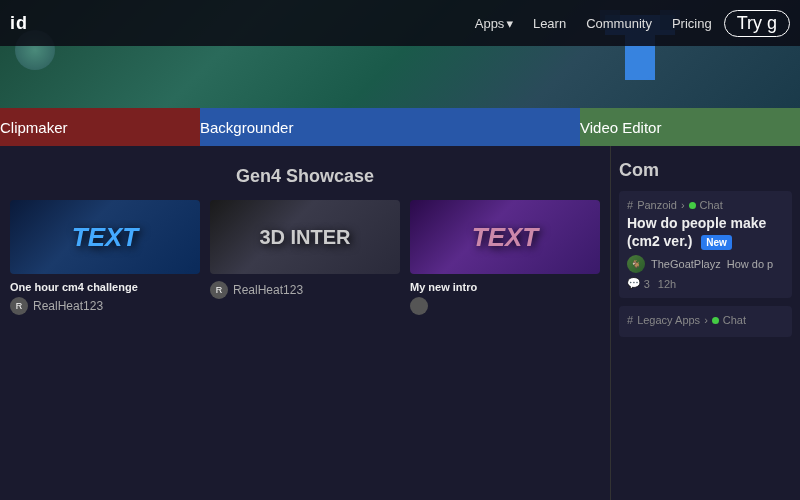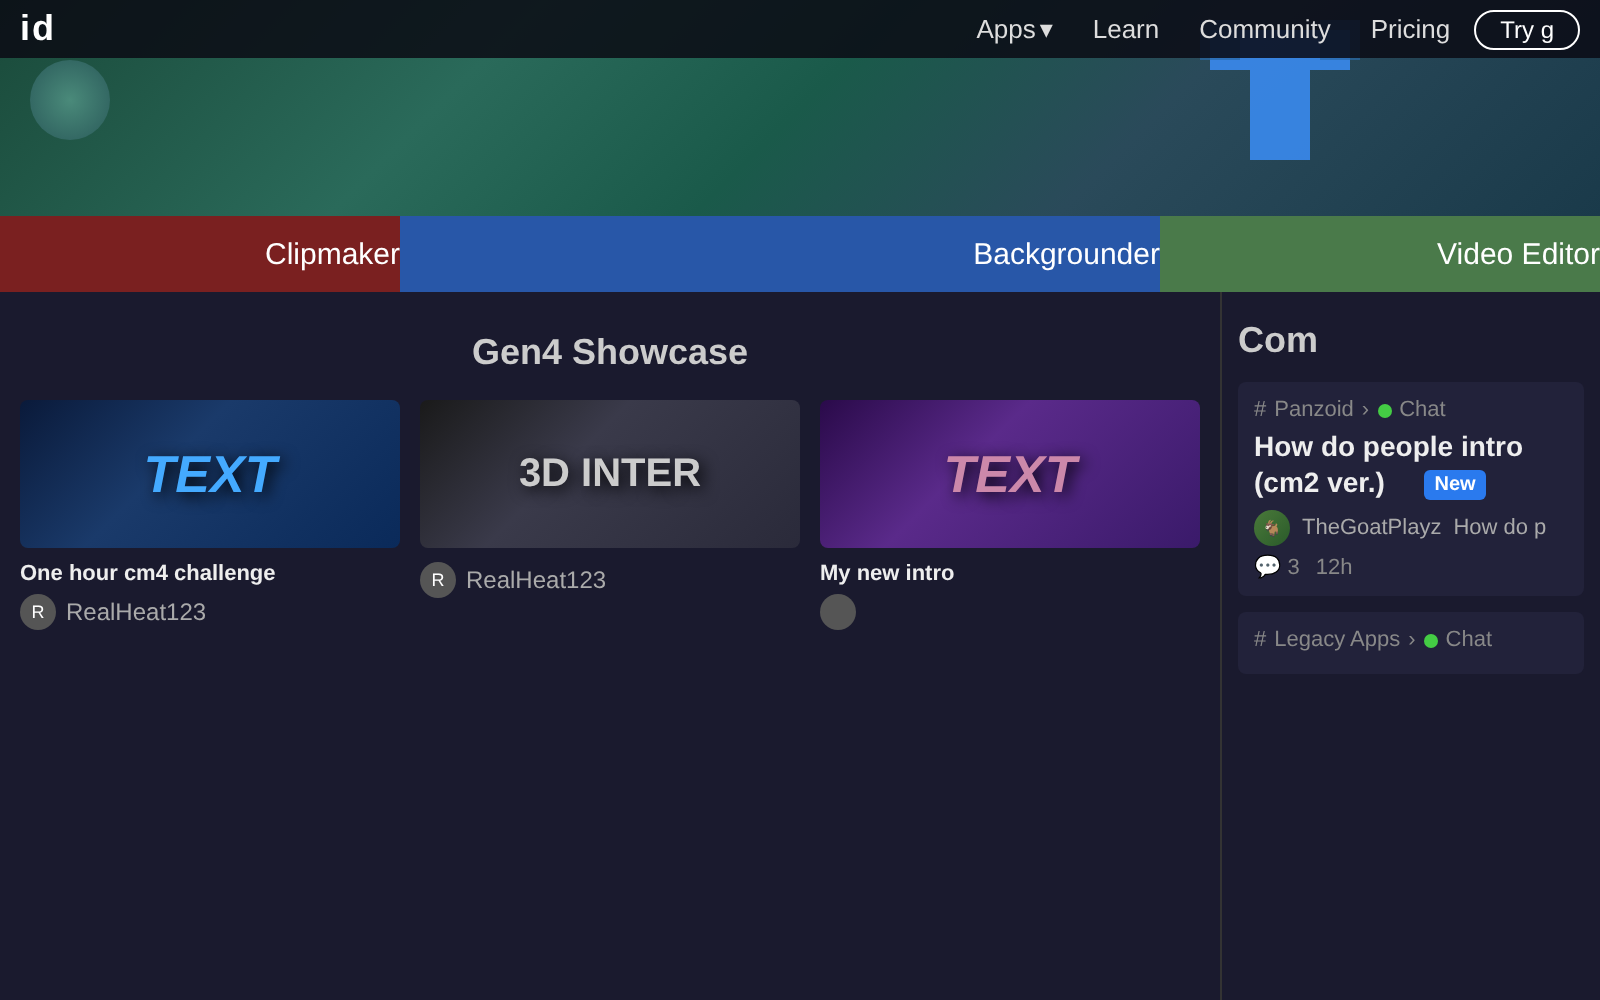--- a/index.html
+++ b/index.html
@@ -9,21 +9,21 @@
       overflow: hidden;
       font-family: Arial, sans-serif;
       background: #1a1a2e;
       color: #fff;
     }
 
     
     .header {
       position: absolute;
       top: 0; left: 0; right: 0;
-      height: 29px;
+      height: 46px;
       background: rgba(10,10,20,0.85);
       display: flex;
       align-items: center;
       justify-content: flex-end;
       padding-right: 10px;
       z-index: 10;
     }
     .header-logo {
       position: absolute;
       left: 10px;
@@ -43,21 +43,21 @@
       padding: 3px 8px;
       cursor: pointer;
       display: flex;
       align-items: center;
       gap: 2px;
     }
     .nav-btn {
       border: 1.5px solid #fff;
       border-radius: 14px;
       padding: 2px 12px;
-      font-size: 12px;
+      font-size: 18px;
       color: #fff;
       cursor: pointer;
       background: transparent;
     }
 
     
     .hero {
       position: absolute;
       top: 0; left: 0; right: 0;
       height: 108px;
@@ -85,21 +85,21 @@
       position: absolute;
       top: 108px; left: 0; right: 0;
       height: 38px;
       display: flex;
       z-index: 5;
     }
     .tab {
       flex: 1;
       display: flex;
       align-items: center;
-      justify-content: flex-end;
+      justify-content: flex-start;
       font-size: 15px;
       font-weight: 500;
       cursor: pointer;
       color: #fff;
     }
     .tab-clipmaker { background: #7a2020; flex: 0 0 200px; }
     .tab-backgrounder { background: #2857a8; flex: 0 0 380px; }
     .tab-videoeditor { background: #4a7a4a; flex: 1; }
 
     
@@ -216,21 +216,21 @@
       line-height: 1.3;
       margin-bottom: 5px;
     }
     .new-badge {
       display: inline-block;
       background: #2a7aee;
       color: #fff;
       font-size: 10px;
       border-radius: 3px;
       padding: 1px 5px;
-      margin-left: 16px;
+      margin-left: 5px;
       vertical-align: middle;
     }
     .comm-card-meta {
       display: flex;
       align-items: center;
       gap: 6px;
       font-size: 11px;
       color: #aaa;
       margin-bottom: 4px;
     }
@@ -346,21 +346,21 @@
 
     <div class="comm-card">
       <div class="comm-tag">
         <span>#</span>
         <span>Panzoid</span>
         <span>›</span>
         <span class="tag-dot"></span>
         <span>Chat</span>
       </div>
       <div class="comm-card-title">
-        <span>How do people intro (cm2 ver.)</span>
+        <span>How do people make (cm2 ver.)</span>
         <span class="new-badge">New</span>
       </div>
       <div class="comm-card-meta">
         <div class="comm-avatar">🐐</div>
         <span>TheGoatPlayz</span>
         <span>How do p</span>
       </div>
       <div class="comm-footer">
         <span>
           <span>💬</span>

